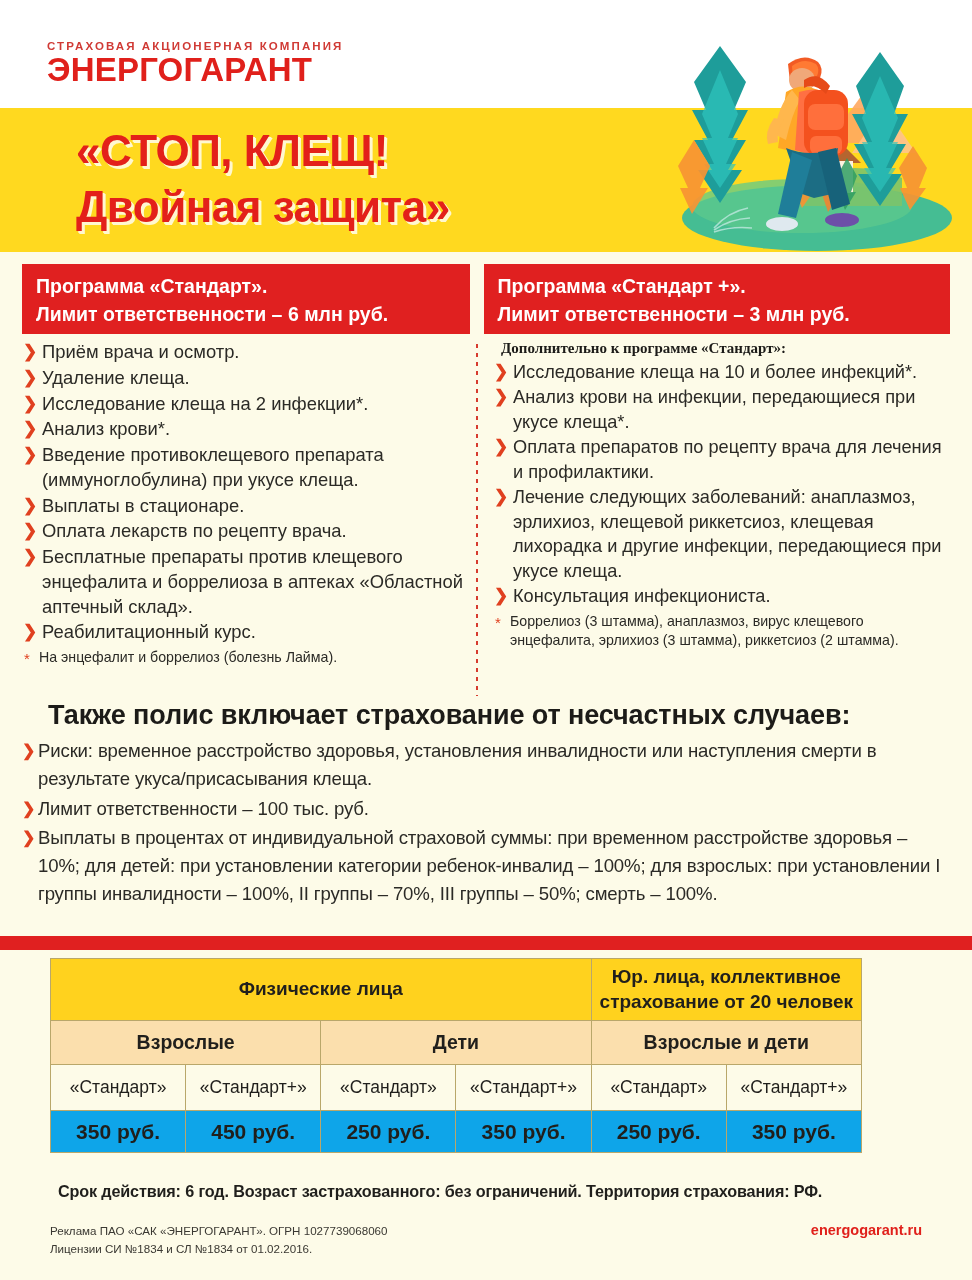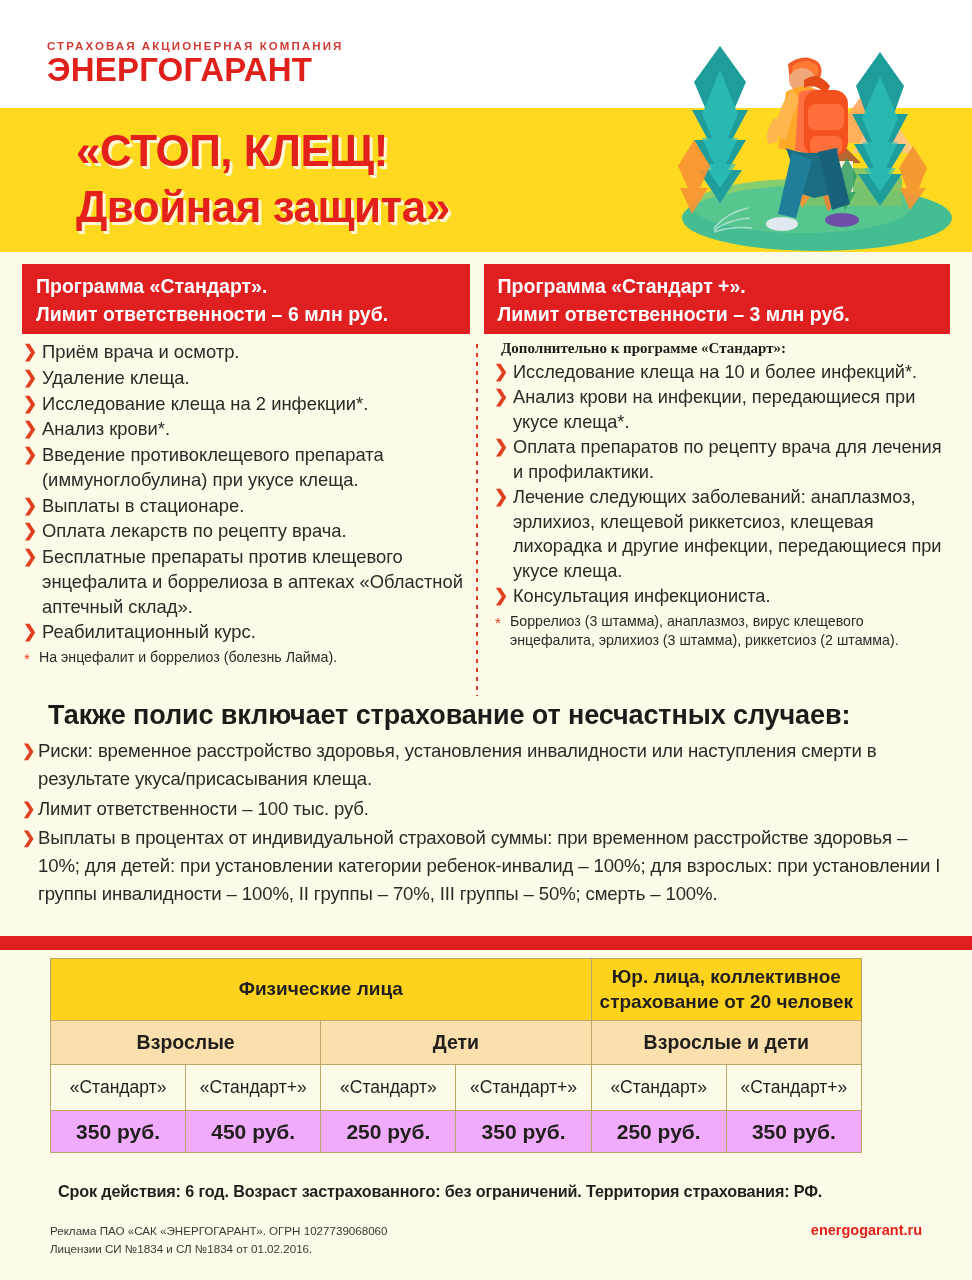--- a/index.html
+++ b/index.html
@@ -178,21 +178,21 @@
     background: #fbdfad;
     font-size: 19.5px; font-weight: 600;
     height: 44px;
   }
   td.h-plan {
     background: #fdfbe8;
     font-size: 17.5px; font-weight: 500;
     height: 46px;
   }
   td.h-price {
-    background: #f0abfc;
+    background: #0ea5e9;
     font-size: 21px; font-weight: 700;
     height: 42px;
   }
 
   
   .terms {
     position: absolute; left: 58px; top: 1182px;
     font-size: 16.2px; font-weight: 700; color: #201f1c;
     letter-spacing: -0.15px;
   }

